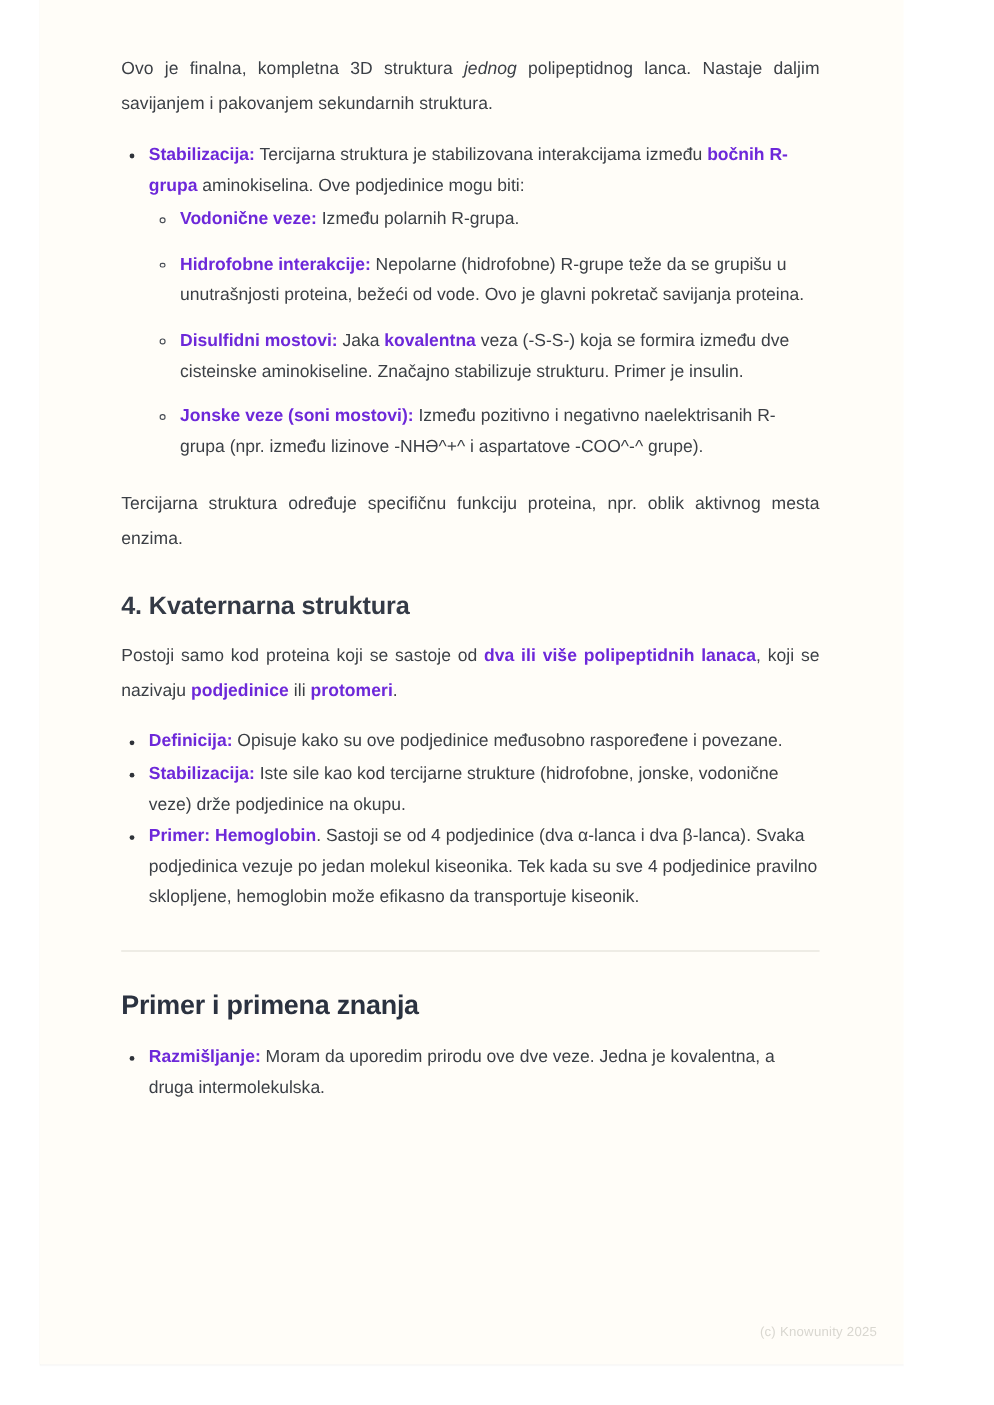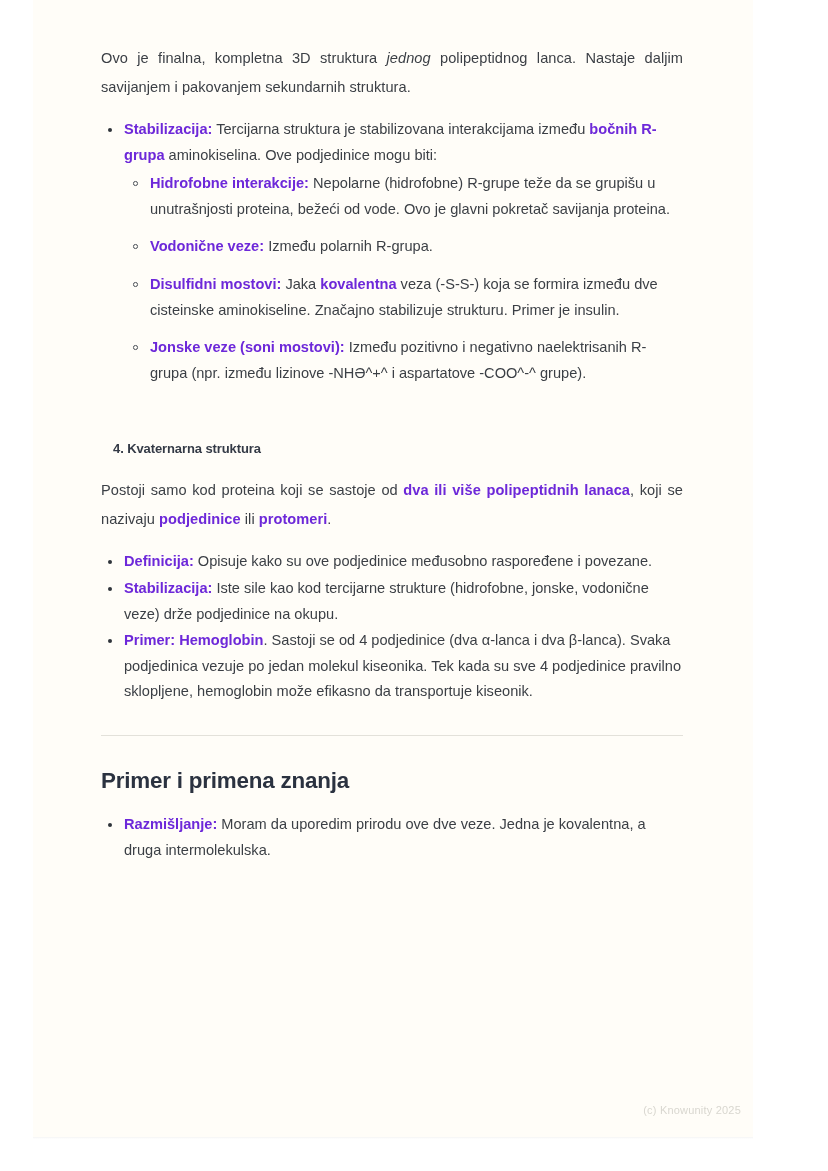--- a/index.html
+++ b/index.html
@@ -107,25 +107,25 @@
     background: transparent;
     box-sizing: border-box;
   }
 
   b, strong, .b {
     font-weight: 700;
     color: #6d28d9;
   }
 
   h3.heading-sm {
-    font-size: 13px;
+    font-size: 21px;
     line-height: 26px;
     font-weight: 700;
     color: #343a46;
-    margin: 30px 0 14px 12px;
+    margin: 30px 0 14px 0;
     letter-spacing: -0.1px;
   }
 
   h2.heading-lg {
     font-size: 22.4px;
     line-height: 30px;
     font-weight: 700;
     color: #2b3240;
     margin: 30px 0 16px 0;
     letter-spacing: -0.2px;
@@ -136,21 +136,21 @@
     border-top: 1px solid #e3e1da;
     margin: 30px 0 0 0;
     height: 0;
   }
 
   .gap-after-list { height: 6px; }
 
   
   .watermark {
     position: absolute;
-    right: 12px;
+    right: 22px;
     bottom: 20px;
     font-size: 11px;
     line-height: 14px;
     color: #d9d7d0;
     letter-spacing: 0.2px;
     white-space: nowrap;
     text-align: center;
   }
 
   
@@ -199,33 +199,34 @@
 
   <div class="doc-card">
     <div class="doc-inner">
 
       <p class="para"><span>Ovo je finalna, kompletna 3D struktura </span><em>jednog</em><span> polipeptidnog lanca. Nastaje daljim savijanjem i pakovanjem sekundarnih struktura.</span></p>
 
       <ul class="l1">
         <li><b>Stabilizacija:</b><span> Tercijarna struktura je stabilizovana interakcijama između </span><b>bočnih R-grupa</b><span> aminokiselina. Ove podjedinice mogu biti:</span>
 
           <ul class="l2">
+            <li><b>Vodonične veze:</b><span> Između polarnih R-grupa.</span></li>
+
             <li><b>Hidrofobne interakcije:</b><span> Nepolarne (hidrofobne) R-grupe teže da se grupišu u unutrašnjosti proteina, bežeći od vode. Ovo je glavni pokretač savijanja proteina.</span></li>
-
-            <li><b>Vodonične veze:</b><span> Između polarnih R-grupa.</span></li>
 
             <li><b>Disulfidni mostovi:</b><span> Jaka </span><b>kovalentna</b><span> veza (-S-S-) koja se formira između dve cisteinske aminokiseline. Značajno stabilizuje strukturu. Primer je insulin.</span></li>
 
             <li><b>Jonske veze (soni mostovi):</b><span> Između pozitivno i negativno naelektrisanih R-grupa (npr. između lizinove -NHƏ^+^ i aspartatove -COO^-^ grupe).</span></li>
           </ul>
         </li>
       </ul>
 
       <div class="gap-after-list"></div>
 
+      <p class="para">Tercijarna struktura određuje specifičnu funkciju proteina, npr. oblik aktivnog mesta enzima.</p>
 
       <h3 class="heading-sm">4. Kvaternarna struktura</h3>
 
       <p class="para"><span>Postoji samo kod proteina koji se sastoje od </span><b>dva ili više polipeptidnih lanaca</b><span>, koji se nazivaju </span><b>podjedinice</b><span> ili </span><b>protomeri</b><span>.</span></p>
 
       <ul class="l1">
         <li><b>Definicija:</b><span> Opisuje kako su ove podjedinice međusobno raspoređene i povezane.</span></li>
 
         <li><b>Stabilizacija:</b><span> Iste sile kao kod tercijarne strukture (hidrofobne, jonske, vodonične veze) drže podjedinice na okupu.</span></li>
 

